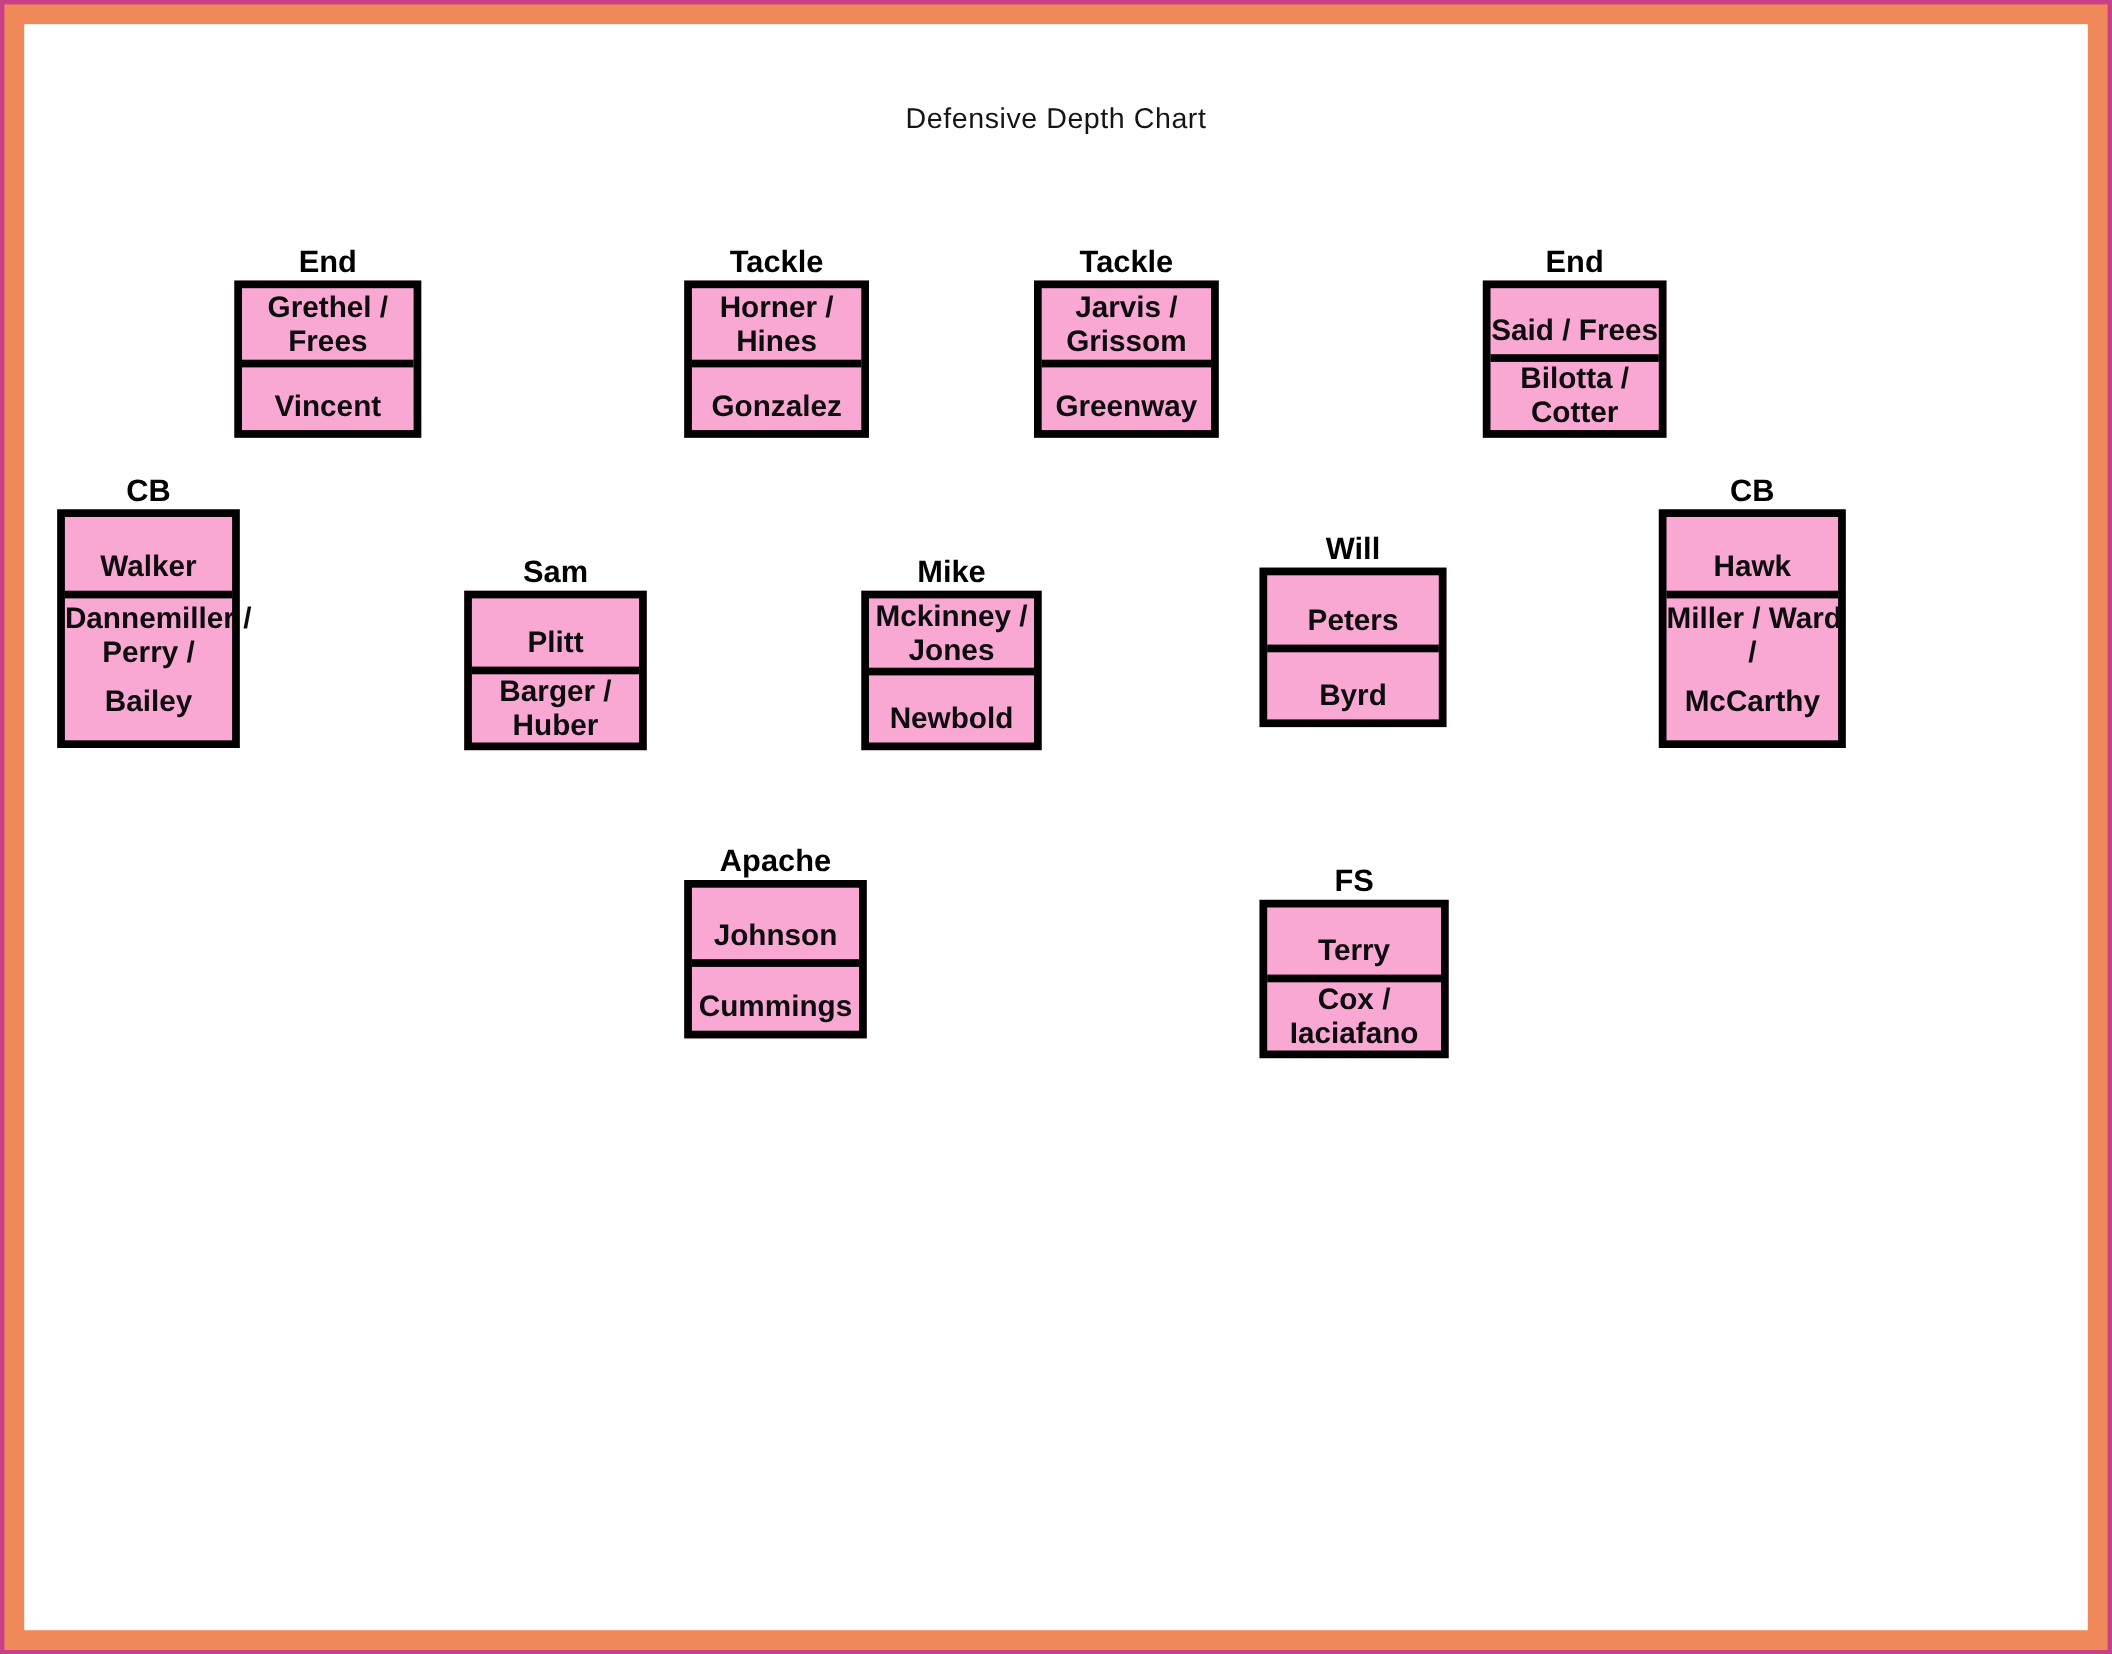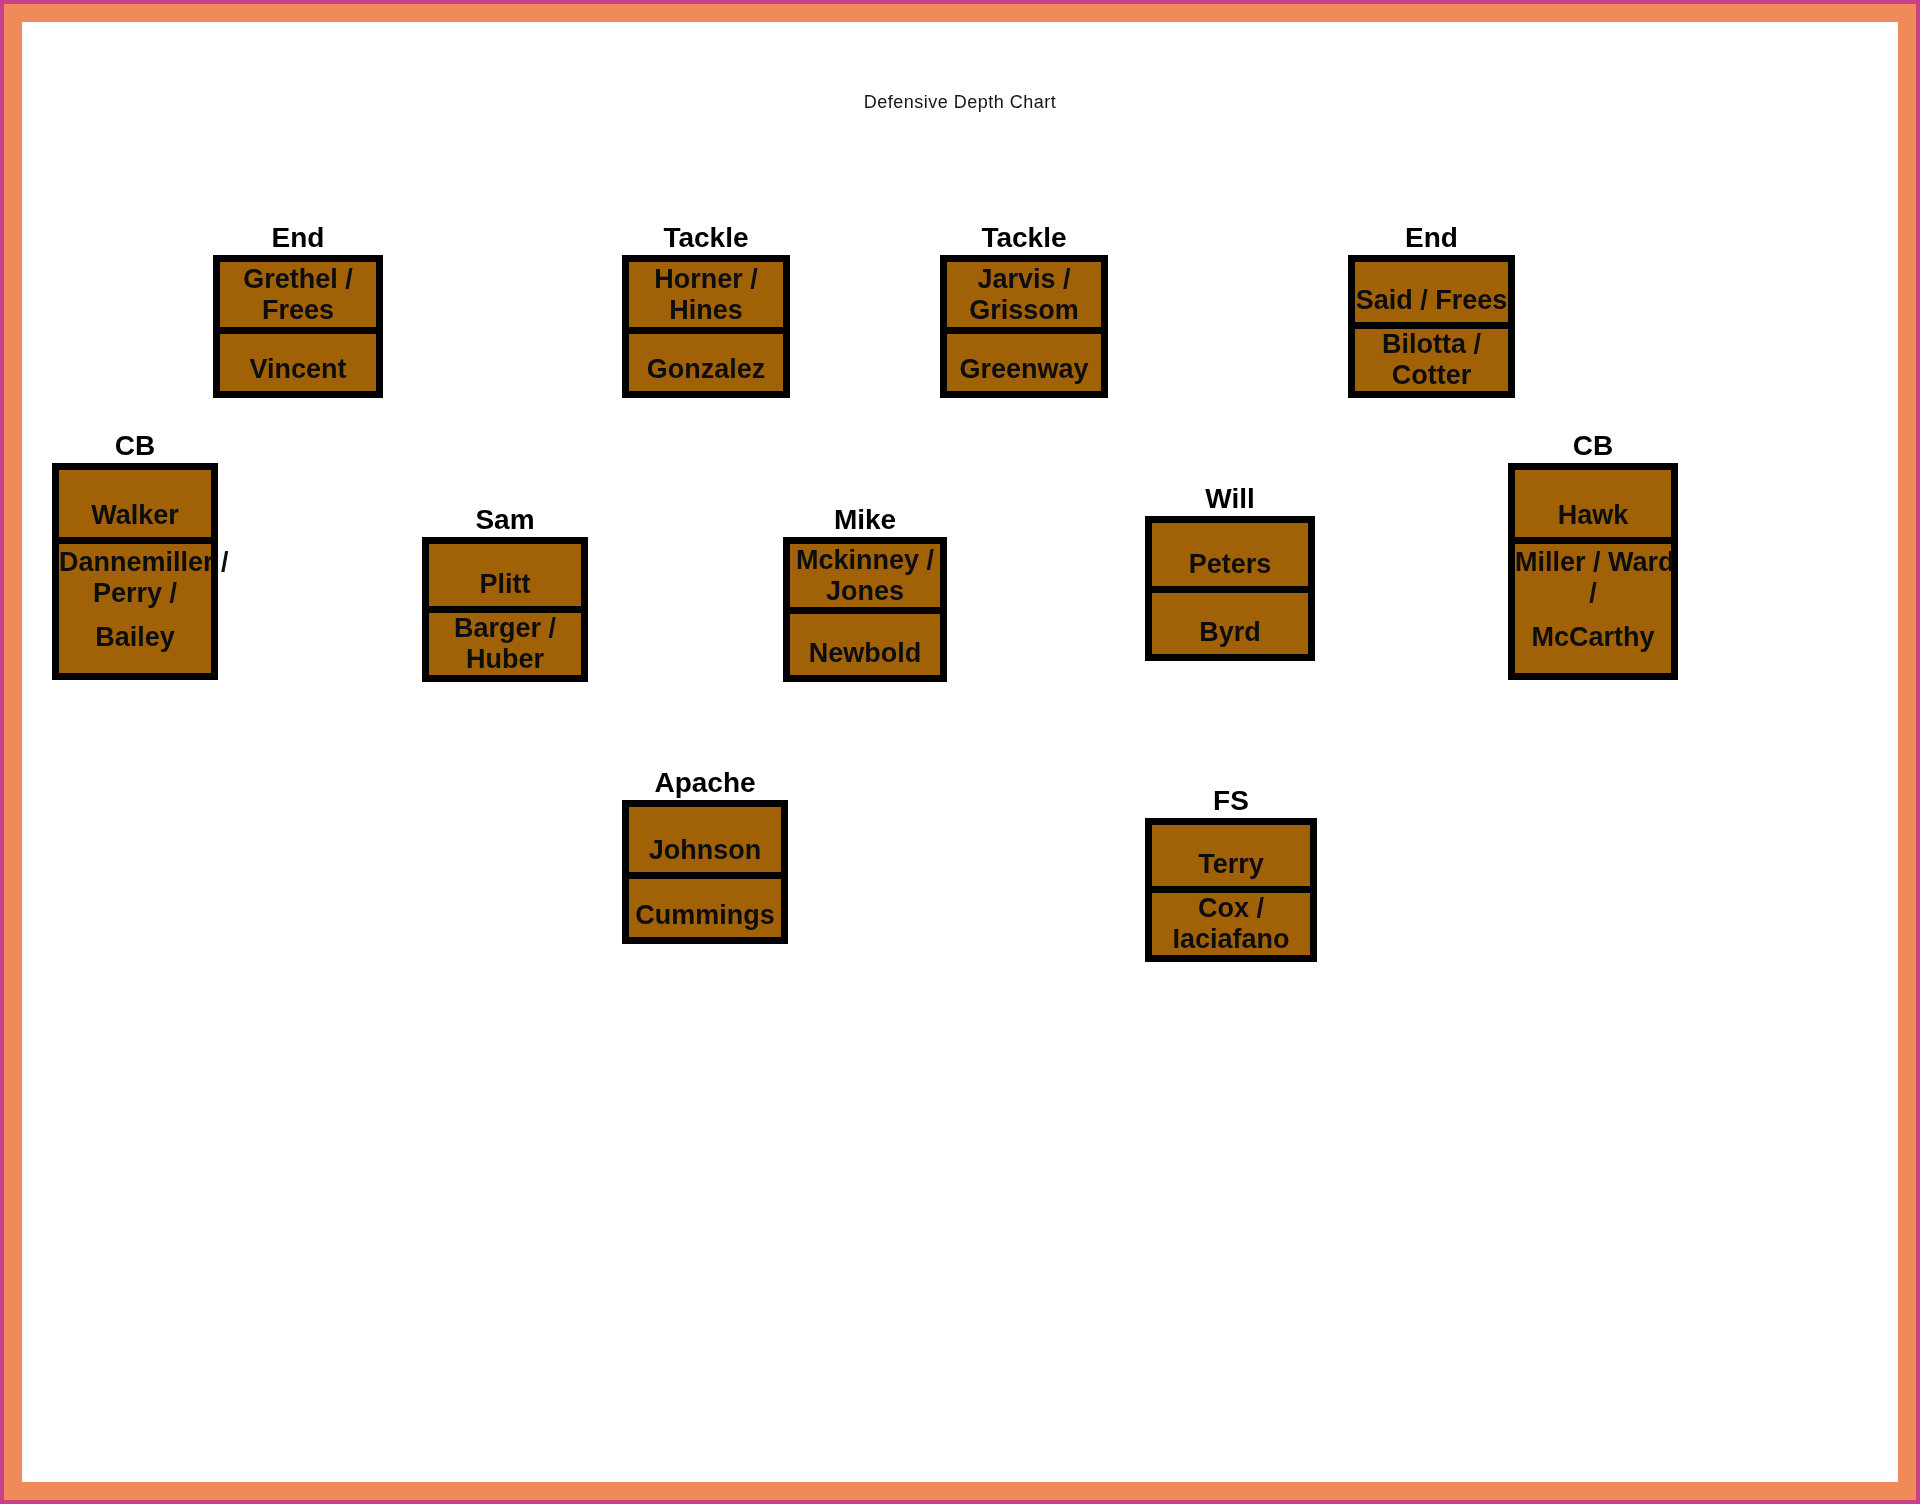--- a/index.html
+++ b/index.html
@@ -29,30 +29,30 @@
   .canvas {
     position: absolute;
     inset: 0;
   }
   .chart-title {
     position: absolute;
     top: 92px;
     left: 0;
     width: 100%;
     text-align: center;
-    font-size: 18px;
+    font-size: 26px;
     font-weight: normal;
     color: #151515;
     letter-spacing: 0.5px;
   }
   .pbox {
     position: absolute;
     box-sizing: border-box;
     border: 7px solid var(--box-border, #000000);
-    background: #a16207;
+    background: #f9a8d4;
     display: flex;
     flex-direction: column;
   }
   .box-label {
     position: absolute;
     bottom: 100%;
     left: -40px;
     right: -40px;
     margin-bottom: 8px;
     text-align: center;

